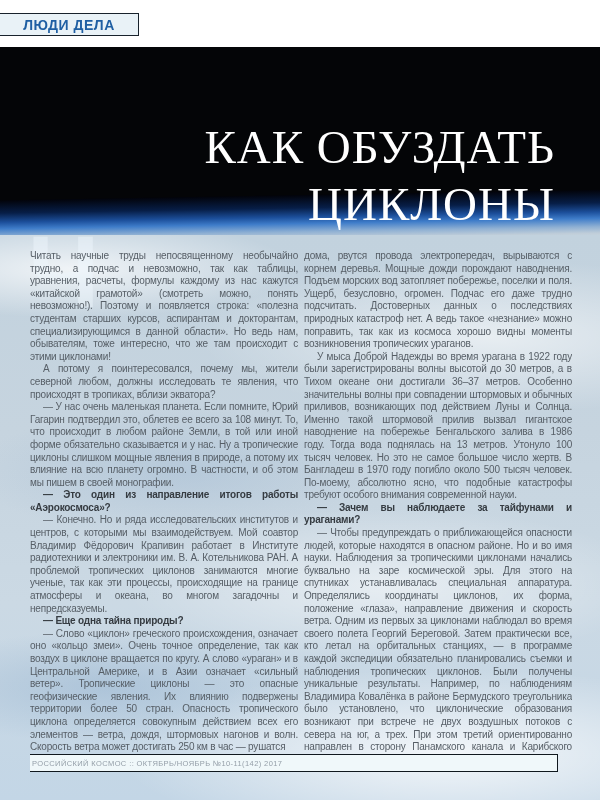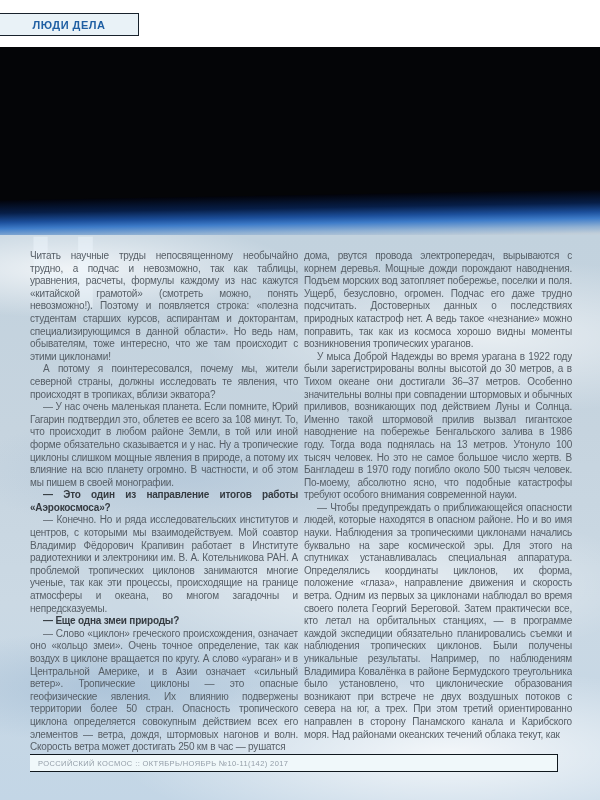--- a/index.html
+++ b/index.html
@@ -4,21 +4,21 @@
 <style>
   html,body{margin:0;padding:0;background:#ffffff;}
   .page{position:relative;width:600px;height:800px;overflow:hidden;
         font-family:"Liberation Sans","DejaVu Sans",sans-serif;background:#ffffff;}
 
   
   .header{position:absolute;top:0;left:0;width:600px;height:47px;background:#ffffff;}
   .rubric{position:absolute;top:13px;left:0;width:138px;height:21px;
           background:#e9f2f7;border-top:1px solid #18222c;border-bottom:1px solid #18222c;
           border-right:1px solid #18222c;display:flex;align-items:center;justify-content:center;}
-  .rubric span{color:#1f5fa3;font-weight:bold;font-size:11px;letter-spacing:.5px;}
+  .rubric span{color:#1f5fa3;font-weight:bold;font-size:14px;letter-spacing:.5px;}
 
   
   .photo{position:absolute;top:47px;left:0;width:600px;height:753px;overflow:hidden;background:#c0d0dc;}
   .space{position:absolute;top:0;left:0;width:600px;height:168px;background:#040507;}
   .horizon{position:absolute;top:148px;left:-20px;right:-20px;height:46px;transform:rotate(-1deg);
            background:linear-gradient(180deg,#02030a 0%,#071e47 28%,#1c4f9b 48%,#3e7cc9 62%,
                        #8fb0d3 80%,#bfcdd9 94%,#c5d3de 100%);}
   .clouds{position:absolute;top:188px;left:0;width:600px;height:565px;
           background:
             radial-gradient(ellipse 320px 70px at 12% 6%, rgba(255,255,255,.75), rgba(255,255,255,0) 70%),
@@ -45,56 +45,61 @@
   .para{margin:0;text-align:justify;font-size:10px;line-height:12.6px;letter-spacing:-.2px;
         color:#565e66;}
   .p-first{text-indent:0;}
   .p-indent{text-indent:13px;}
   .p-question{text-indent:13px;font-weight:bold;color:#353b41;}
 
   
   .footer{position:absolute;top:754px;left:30px;width:527px;height:16px;z-index:4;
           background:#f0f8fa;border:1px solid #10181e;border-left:none;
           display:flex;align-items:center;}
-  .footer span{font-size:7.5px;color:#949ea8;letter-spacing:.4px;padding-left:8px;white-space:nowrap;}
+  .footer span{font-size:7.5px;color:#949ea8;letter-spacing:.4px;padding-left:2px;white-space:nowrap;}
 </style>
 </head>
 <body>
 
 <div class="page">
 
   <div class="header">
     <div class="rubric">
       <span>ЛЮДИ ДЕЛА</span>
     </div>
   </div>
 
   <div class="photo">
     <div class="space"></div>
     <div class="horizon"></div>
     <div class="clouds"></div>
+    <h1 class="title">
+      <span>КАК ОБУЗДАТЬ</span>
+      <span>ЦИКЛОНЫ</span>
+    </h1>
   </div>
 
   <div class="watermark">Ч</div>
 
   <div class="columns">
     <div class="col">
 
     <p class="para p-first">Читать научные труды непосвященному необычайно трудно, а подчас и невозможно, так как таблицы, уравнения, расчеты, формулы каждому из нас кажутся «китайской грамотой» (смотреть можно, понять невозможно!). Поэтому и появляется строка: «полезна студентам старших курсов, аспирантам и докторантам, специализирующимся в данной области». Но ведь нам, обывателям, тоже интересно, что же там происходит с этими циклонами!</p>
-        <p class="para p-indent">А потому я поинтересовался, почему мы, жители северной страны, должны исследовать те явления, что происходят в тропиках, вблизи экватора?</p>
+        <p class="para p-indent">А потому я поинтересовался, почему мы, жители северной любом, должны исследовать те явления, что происходят в тропиках, вблизи экватора?</p>
         <p class="para p-indent">— У нас очень маленькая планета. Если помните, Юрий Гагарин подтвердил это, облетев ее всего за 108 минут. То, что происходит в любом районе Земли, в той или иной форме обязательно сказывается и у нас. Ну а тропические циклоны слишком мощные явления в природе, а потому их влияние на всю планету огромно. В частности, и об этом мы пишем в своей монографии.</p>
         <p class="para p-question">— Это один из направление итогов работы «Аэрокосмоса»?</p>
         <p class="para p-indent">— Конечно. Но и ряда исследовательских институтов и центров, с которыми мы взаимодействуем. Мой соавтор Владимир Фёдорович Крапивин работает в Институте радиотехники и электроники им. В. А. Котельникова РАН. А проблемой тропических циклонов занимаются многие ученые, так как эти процессы, происходящие на границе атмосферы и океана, во многом загадочны и непредсказуемы.</p>
-        <p class="para p-question">— Еще одна змеи природы?</p>
+        <p class="para p-question">— Еще одна тайна природы?</p>
         <p class="para p-indent">— Слово «циклон» греческого происхождения, означает оно «кольцо змеи». Очень точное определение, так как воздух в циклоне вращается по кругу. А слово «ураган» и в Центральной Америке, и в Азии означает «сильный ветер». Тропические циклоны — это опасные геофизические явления. Их влиянию подвержены территории более 50 стран. Опасность тропического циклона определяется совокупным действием всех его элементов — ветра, дождя, штормовых нагонов и волн. Скорость ветра может достигать 250 км в час — рушатся</p>
       </div>
     <div class="col">
 
     <p class="para p-first">дома, рвутся провода электропередач, вырываются с корнем деревья. Мощные дожди порождают наводнения. Подъем морских вод затопляет побережье, поселки и поля. Ущерб, безусловно, огромен. Подчас его даже трудно подсчитать. Достоверных данных о последствиях природных катастроф нет. А ведь такое «незнание» можно поправить, так как из космоса хорошо видны моменты возникновения тропических ураганов.</p>
         <p class="para p-indent">У мыса Доброй Надежды во время урагана в 1922 году были зарегистрированы волны высотой до 30 метров, а в Тихом океане они достигали 36–37 метров. Особенно значительны волны при совпадении штормовых и обычных приливов, возникающих под действием Луны и Солнца. Именно такой штормовой прилив вызвал гигантское наводнение на побережье Бенгальского залива в 1986 году. Тогда вода поднялась на 13 метров. Утонуло 100 тысяч человек. Но это не самое большое число жертв. В Бангладеш в 1970 году погибло около 500 тысяч человек. По-моему, абсолютно ясно, что подобные катастрофы требуют особого внимания современной науки.</p>
+        <p class="para p-question">— Зачем вы наблюдаете за тайфунами и ураганами?</p>
         <p class="para p-indent">— Чтобы предупреждать о приближающейся опасности людей, которые находятся в опасном районе. Но и во имя науки. Наблюдения за тропическими циклонами начались буквально на заре космической эры. Для этого на спутниках устанавливалась специальная аппаратура. Определялись координаты циклонов, их форма, положение «глаза», направление движения и скорость ветра. Одним из первых за циклонами наблюдал во время своего полета Георгий Береговой. Затем практически все, кто летал на орбитальных станциях, — в программе каждой экспедиции обязательно планировались съемки и наблюдения тропических циклонов. Были получены уникальные результаты. Например, по наблюдениям Владимира Ковалёнка в районе Бермудского треугольника было установлено, что циклонические образования возникают при встрече не двух воздушных потоков с севера на юг, а трех. При этом третий ориентированно направлен в сторону Панамского канала и Карибского моря. Над районами океанских течений облака текут, как</p>
       </div>
   </div>
 
   <div class="footer">
     <span>РОССИЙСКИЙ КОСМОС :: ОКТЯБРЬ/НОЯБРЬ №10-11(142) 2017</span>
   </div>
 
 </div>
 

